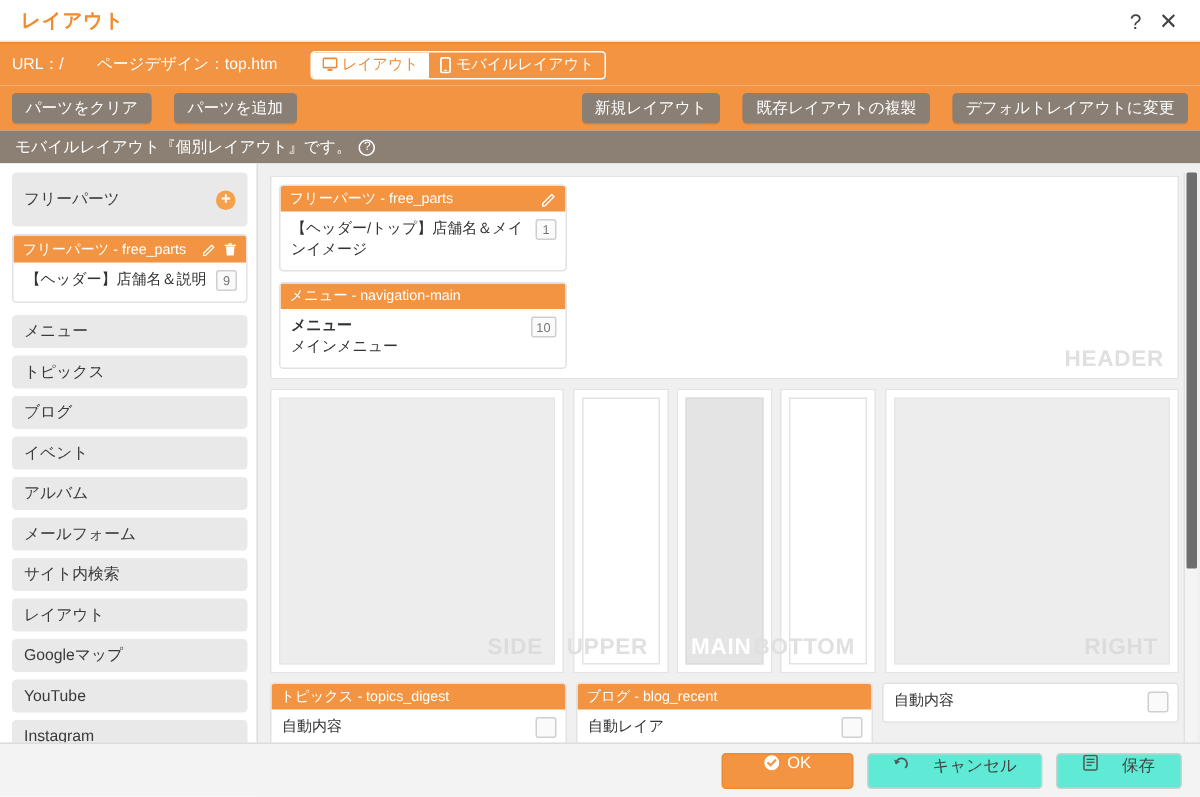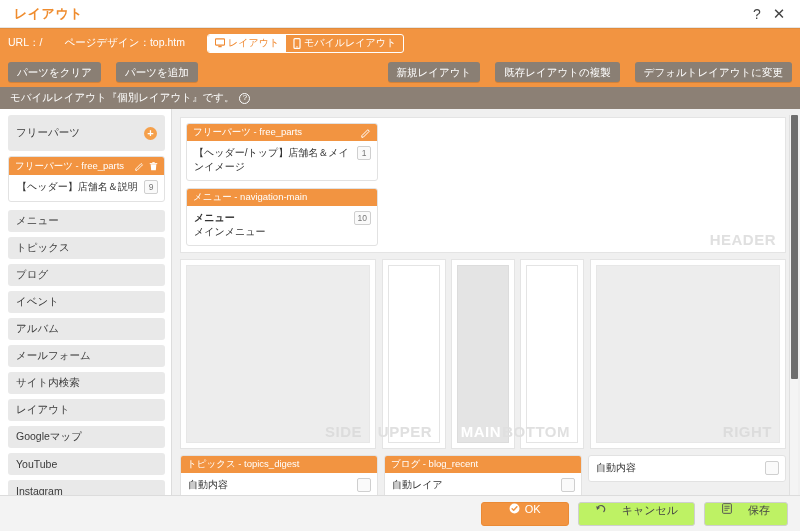--- a/index.html
+++ b/index.html
@@ -192,21 +192,21 @@
     background: #f3f3f3; border-top: 1px solid #dcdcdc;
     display: flex; align-items: center; justify-content: flex-end;
     gap: 9px; padding: 0 12px;
   }
   .btn {
     display: flex; align-items: flex-start; justify-content: center; gap: 5px;
     height: 24px; padding: 0 16px; border-radius: 3px;
     font-size: 11px; cursor: pointer; white-space: nowrap;
   }
   .btn-primary { background: #f29441; color: #fff; border: 1px solid #ea8a35; min-width: 88px; }
-  .btn-default { background: #bef264; color: #444; border: 1px solid #cfcfcf; min-width: 84px; gap: 16px; }
+  .btn-default { background: #5eead4; color: #444; border: 1px solid #cfcfcf; min-width: 84px; gap: 16px; }
 </style>
 </head>
 <body>
 
 <div class="app">
 
   <div class="titlebar">
     <span class="title">レイアウト</span>
     <span class="spacer"></span>
     <span class="tb-icon">?</span>

